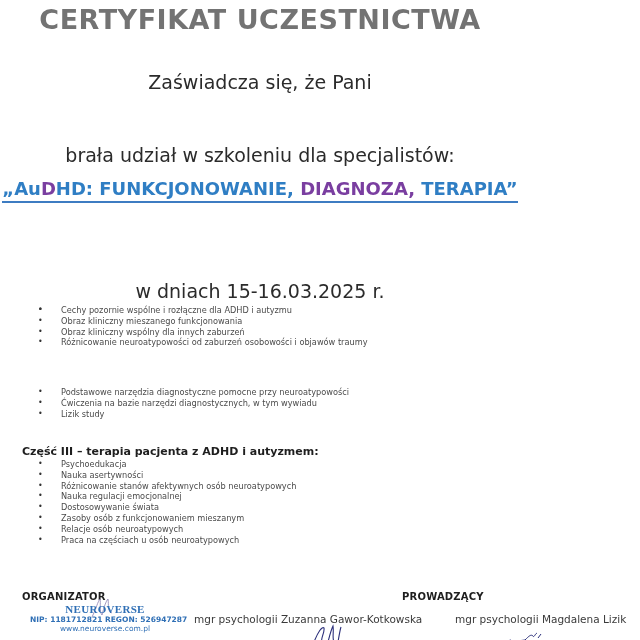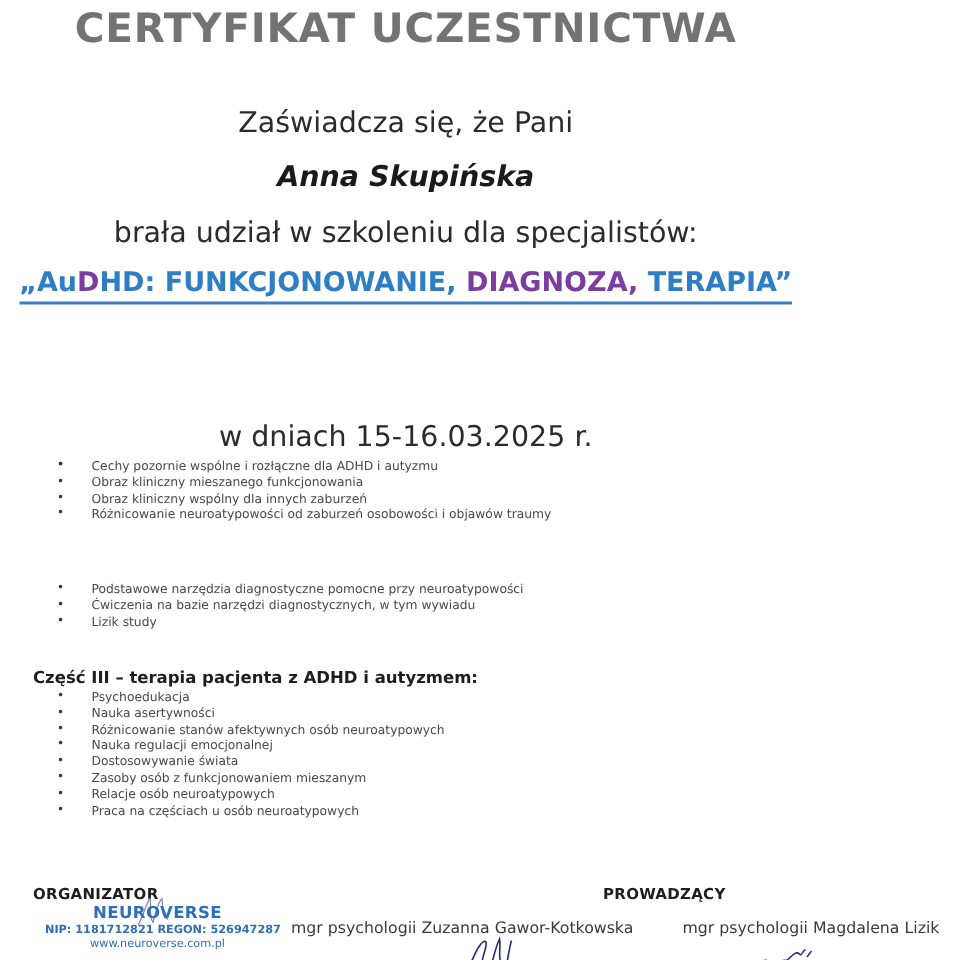--- a/index.html
+++ b/index.html
@@ -11,21 +11,21 @@
       width: 640px;
       height: 640px;
       overflow: hidden;
       position: relative;
       font-family: "DejaVu Sans", sans-serif;
       color: #2b2b2b;
     }
     .page {
       position: absolute;
       left: 0; top: 0;
-      width: 520px; height: 640px; padding-left: 21px;
+      width: 520px; height: 640px;
     }
     .cert-title {
       position: absolute;
       top: 4px;
       left: 0; right: 0;
       text-align: center;
       font-size: 27px;
       font-weight: bold;
       color: #737373;
       letter-spacing: 0.5px;
@@ -106,20 +106,21 @@
       top: 603px;
       width: 150px;
       text-align: center;
       color: #2f6fb5;
     }
     .org-stamp .brand {
       font-size: 11px;
       font-weight: bold;
       line-height: 12px;
       letter-spacing: 0.3px;
+      font-family: Liberation Serif, serif;
     }
     .org-stamp .ids {
       font-size: 7.5px;
       line-height: 9px;
       font-weight: bold;
       white-space: nowrap;
     }
     .org-stamp .web {
       font-size: 7.5px;
       line-height: 9px;
@@ -156,21 +157,20 @@
     }
   </style>
 </head>
 <body>
 
 <div class="page">
 
   <div class="cert-title">CERTYFIKAT UCZESTNICTWA</div>
 
   <div class="line attest">Zaświadcza się, że Pani</div>
-  <div class="line name">Anna Skupińska</div>
   <div class="line participated">brała udział w szkoleniu dla specjalistów:</div>
 
   <div class="line course-title">
     <span class="ct-inner"><span class="blue">„Au</span><span class="purple">D</span><span class="blue">HD: FUNKCJONOWANIE, </span><span class="purple">DIAGNOZA,</span><span class="blue"> TERAPIA”</span></span>
   </div>
 
   <div class="line dates">w dniach 15-16.03.2025 r.</div>
 
   <div class="section sec1">
     <ul>

